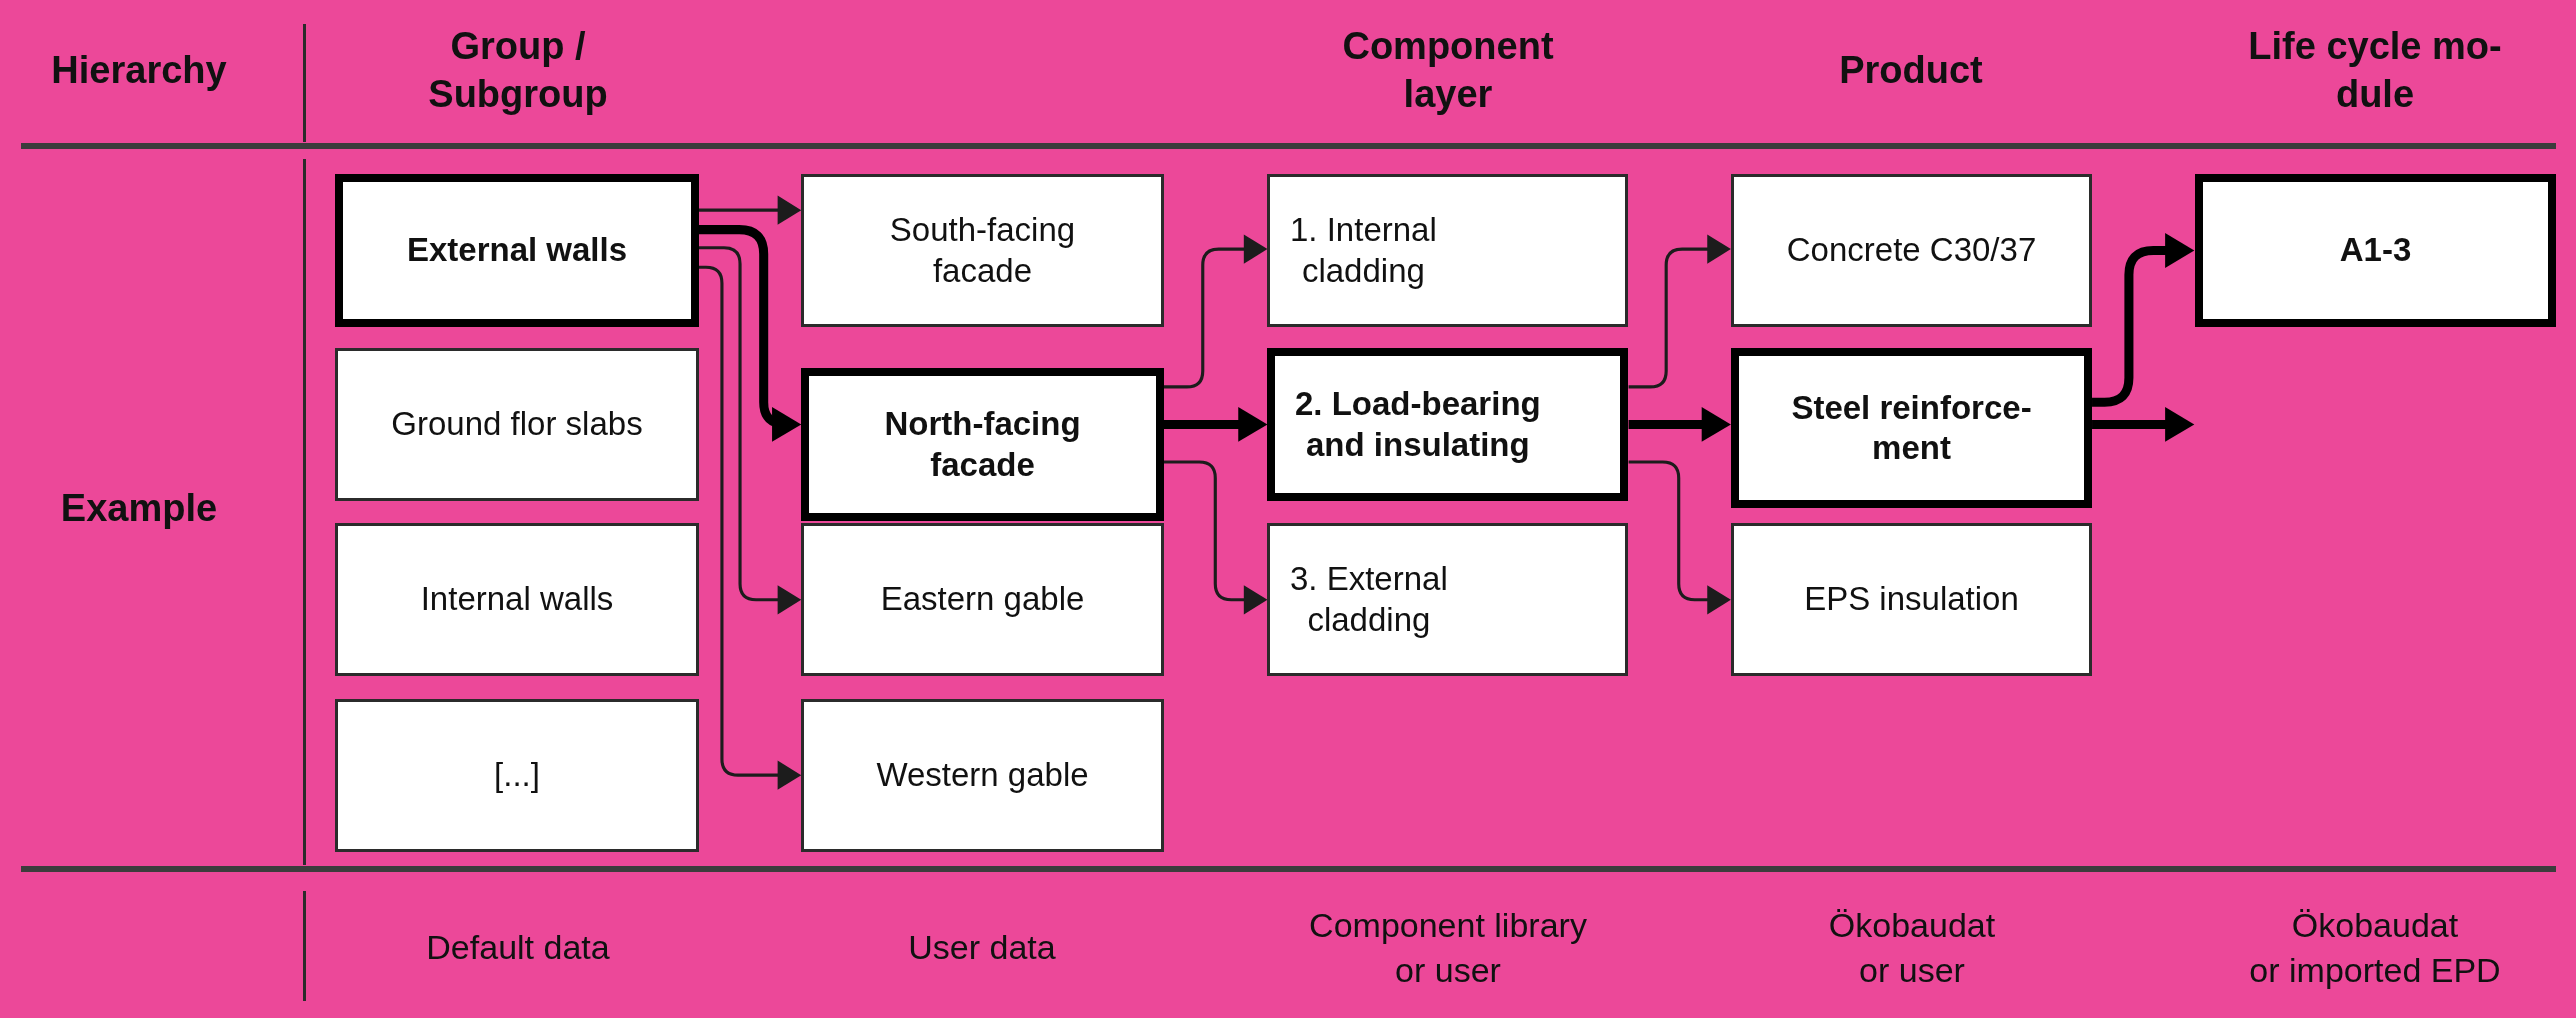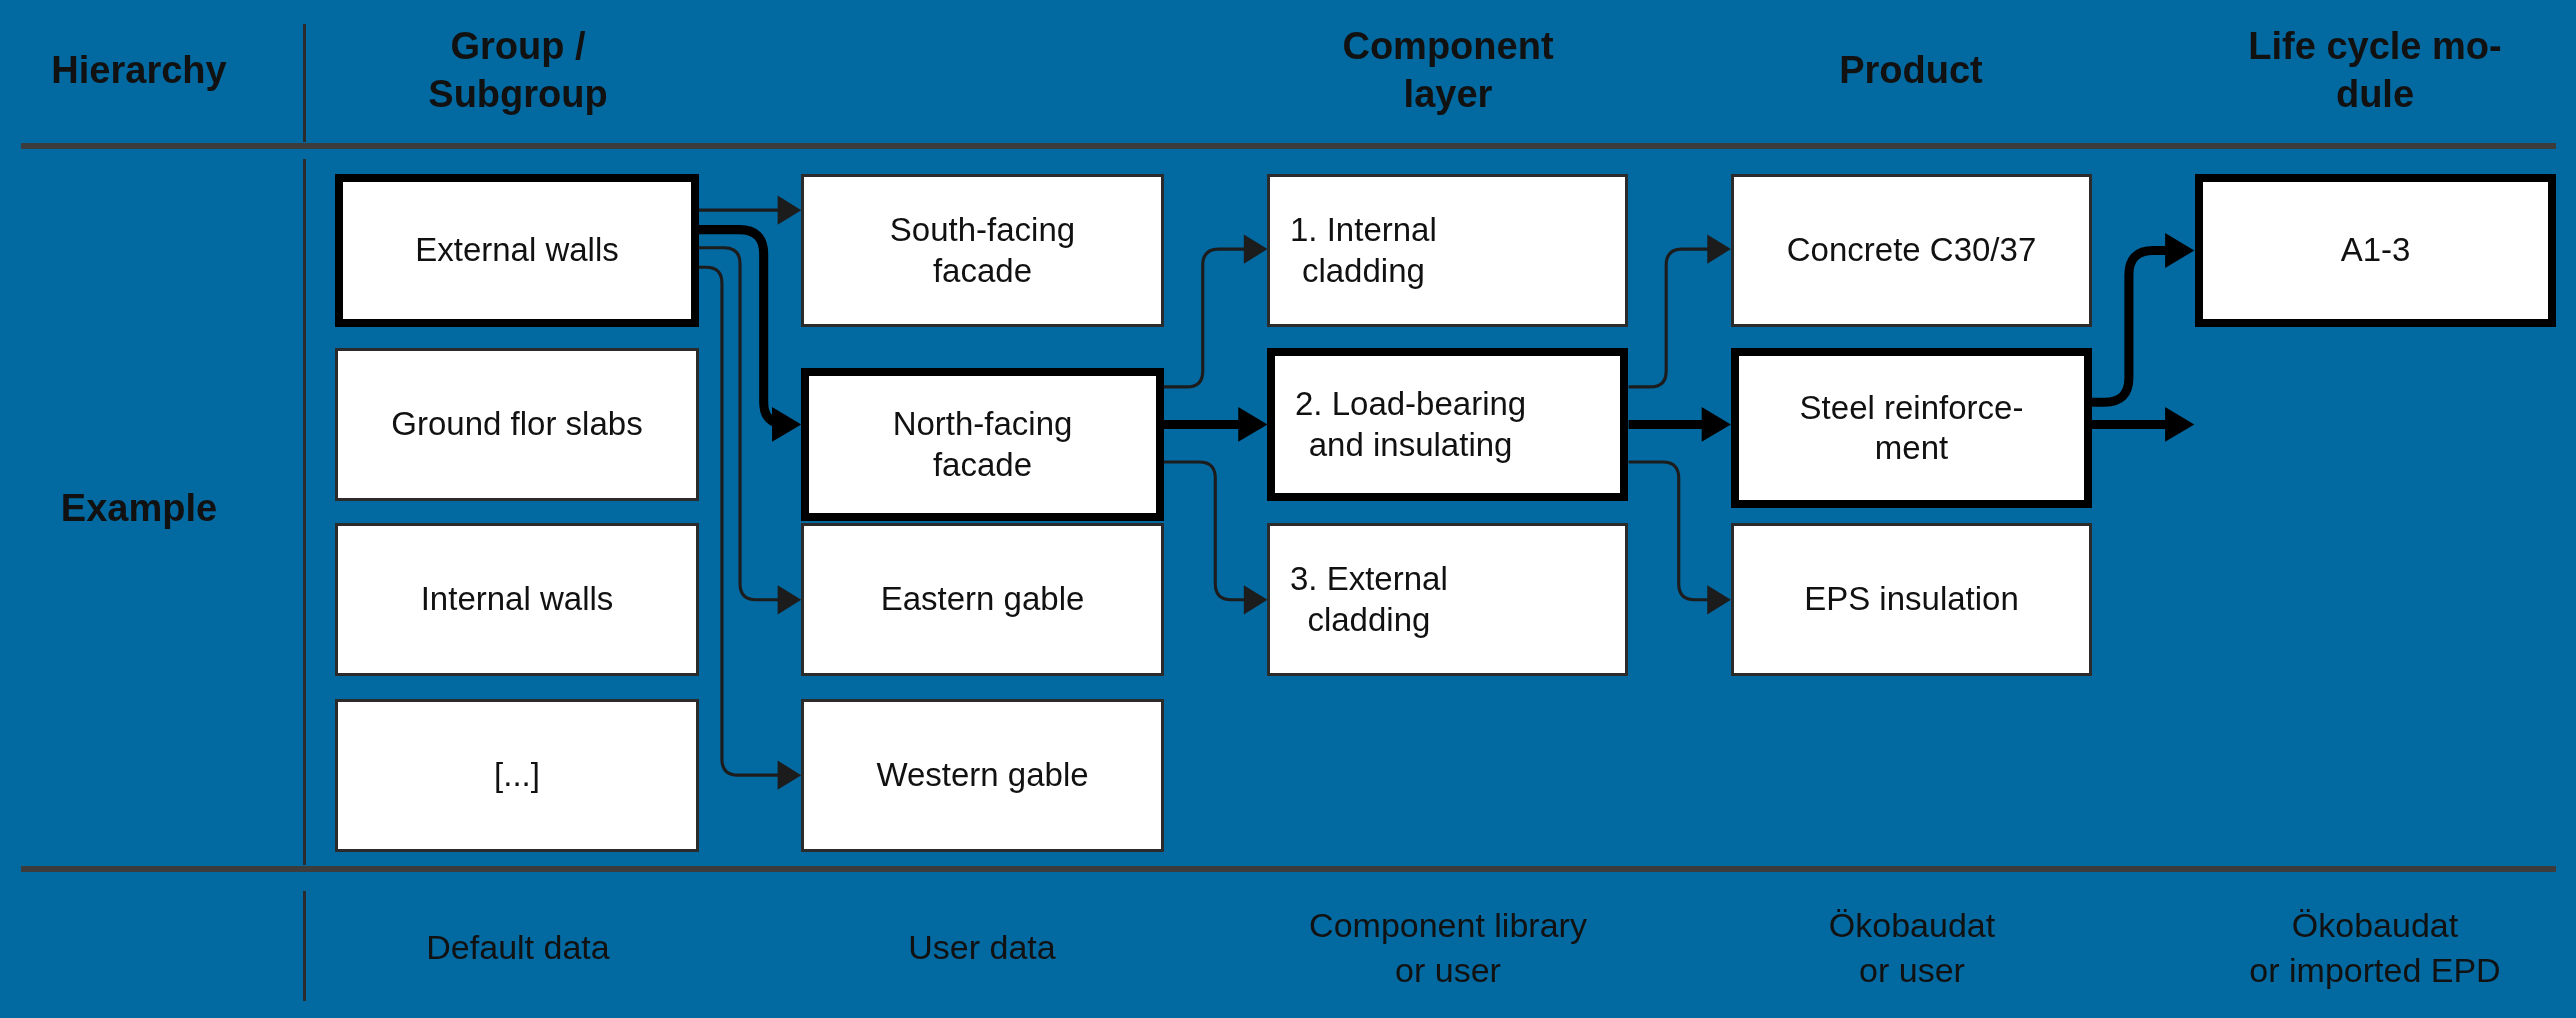--- a/index.html
+++ b/index.html
@@ -1,38 +1,38 @@
 <!DOCTYPE html>
 <html style="font-size:11px"><head>
 <meta charset="utf-8">
 <style>
   html,body{margin:0;padding:0;background:#ffffff;}
   #canvas{
-    position:relative;width:2576px;height:1018px;background:#0369a1;
+    position:relative;width:2576px;height:1018px;background:#ec4899;
     font-family:"Liberation Sans",sans-serif;color:#111111;overflow:hidden;
   }
   .hdr{
     position:absolute;display:flex;align-items:center;justify-content:center;
     text-align:center;font-weight:bold;font-size:38px;line-height:1.25;
     white-space:pre-line;
   }
   .sidelbl{
     position:absolute;display:flex;align-items:center;justify-content:center;
     text-align:left;font-weight:bold;font-size:38px;white-space:pre-line;
   }
   .ds{
     position:absolute;display:flex;align-items:center;justify-content:center;
     text-align:center;font-size:34px;line-height:1.32;white-space:pre-line;
   }
   .box{
     position:absolute;display:flex;align-items:center;justify-content:center;
     text-align:center;background:#ffffff;border:3.5px solid #2b2b2b;
     box-sizing:border-box;font-size:33px;line-height:1.22;white-space:pre-line;
   }
-  .box.bold{border:8.4px solid #000000;}
+  .box.bold{border:8.4px solid #000000;font-weight:bold;}
   .box.left{justify-content:flex-start;text-align:center;padding-left:20px;}
   .rule{position:absolute;left:21px;width:2535px;height:6.3px;background:#3c3c3c;}
   .vdiv{position:absolute;left:303px;width:2.8px;background:#2b2b2b;}
   svg.wires{position:absolute;left:0;top:0;width:2576px;height:1018px;pointer-events:none;}
 </style>
 </head>
 <body>
 
 <div id="canvas">
 

